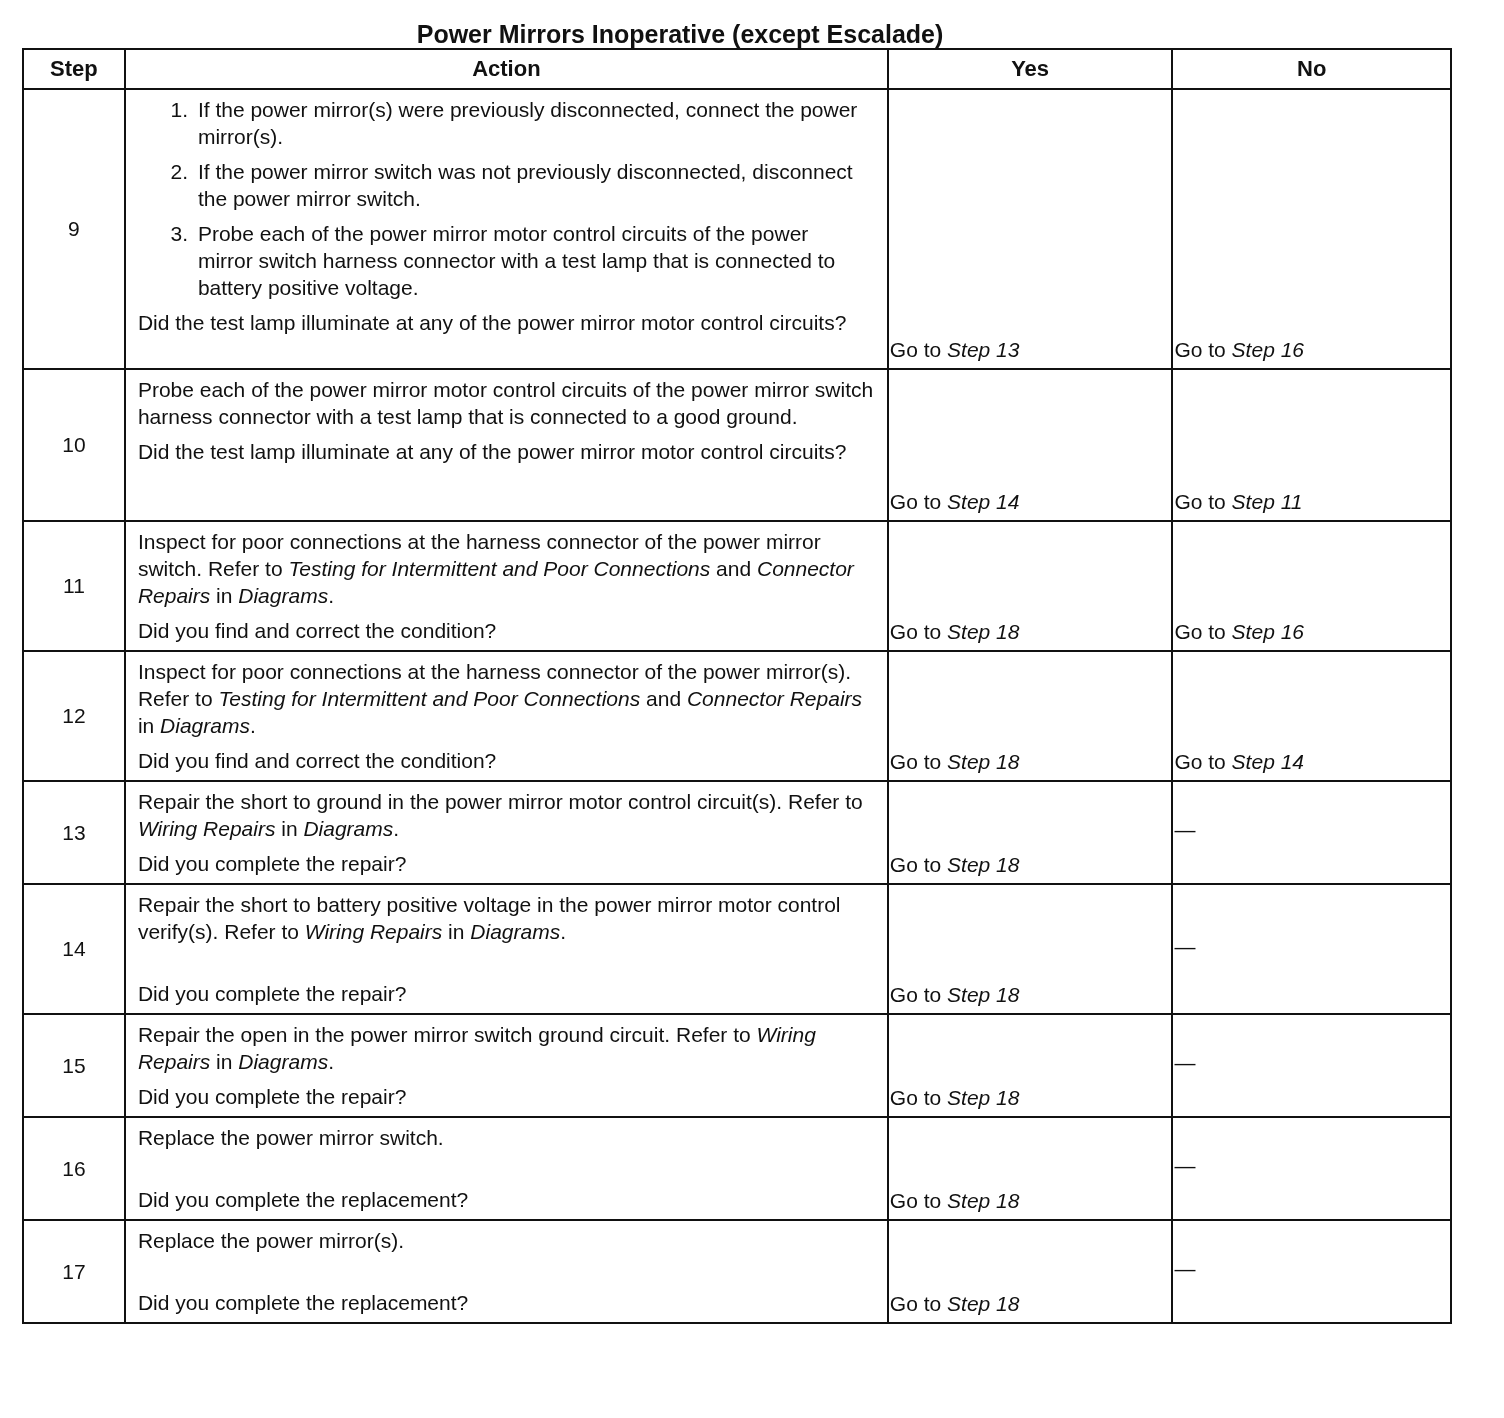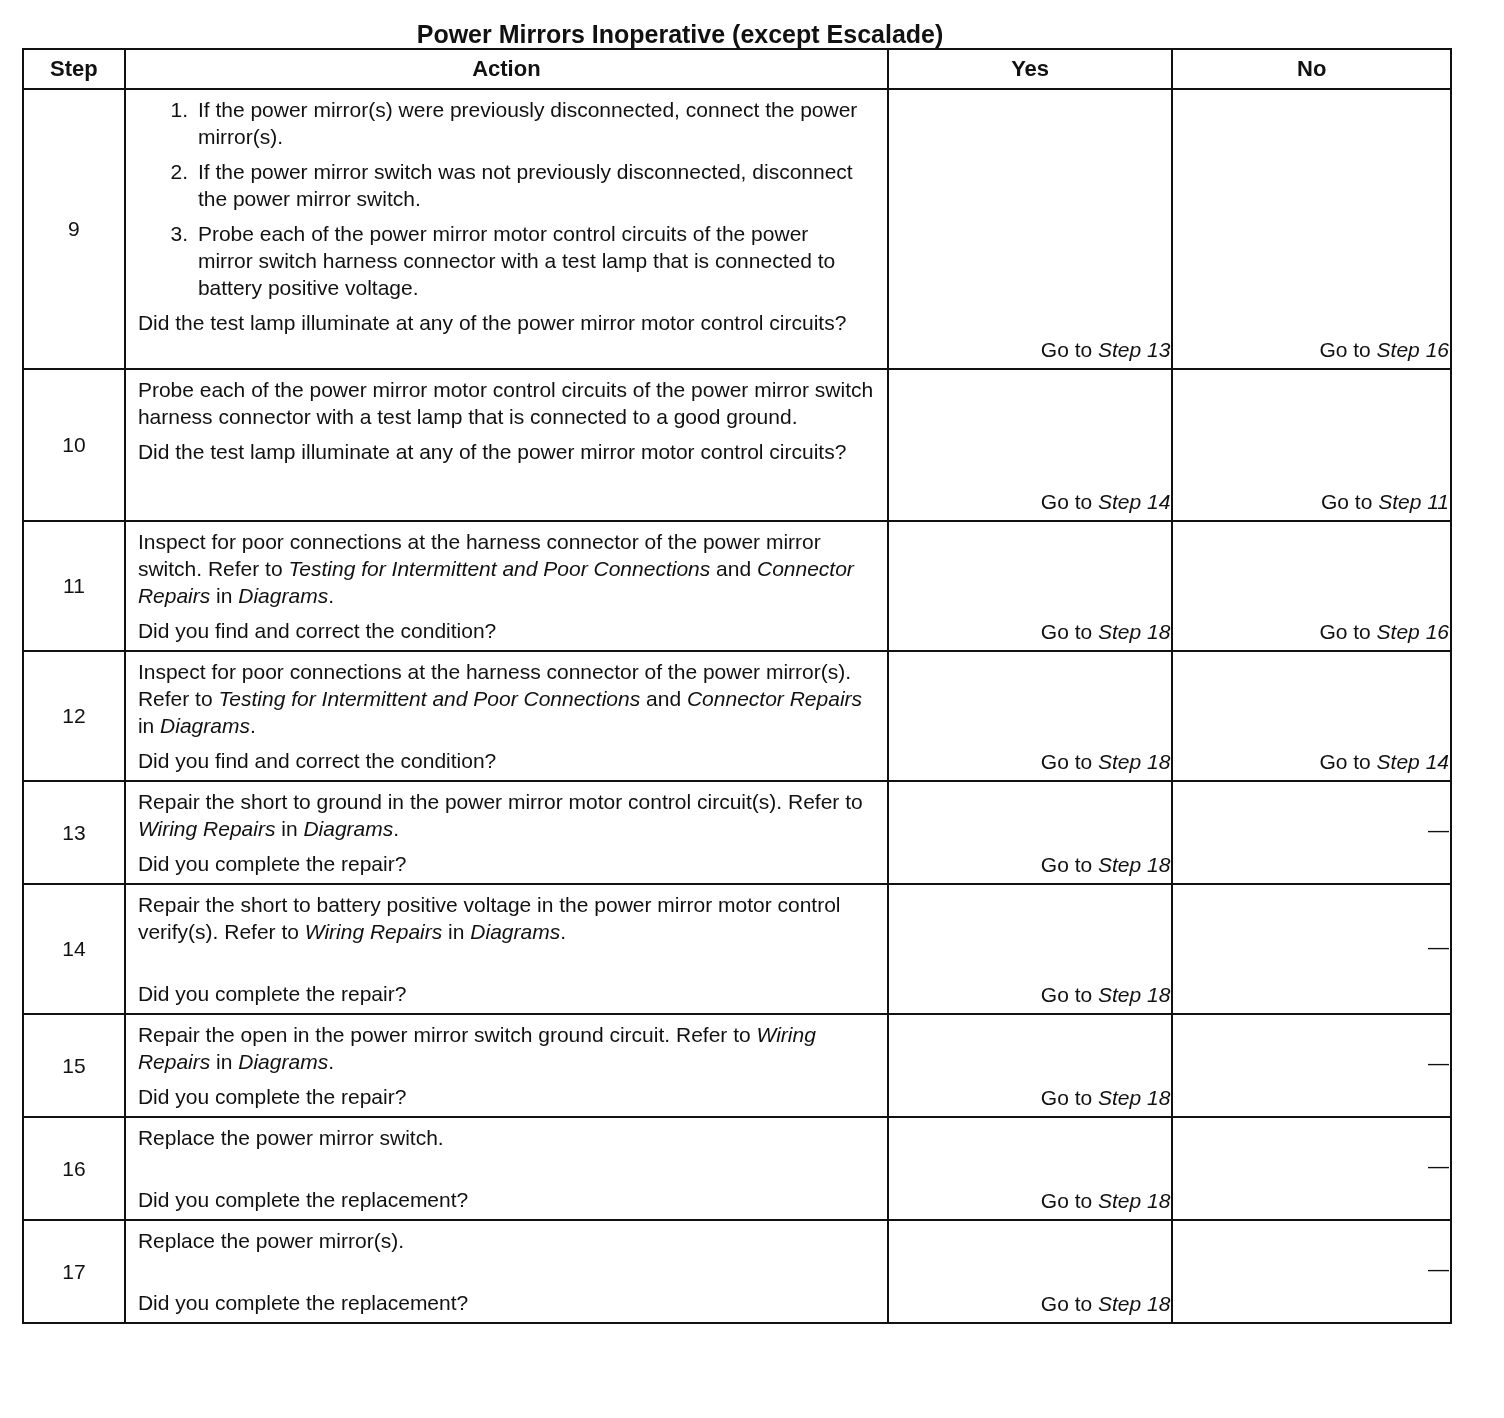--- a/index.html
+++ b/index.html
@@ -4,21 +4,21 @@
 <style>
   html, body { margin: 0; padding: 0; background: #fff; }
   body { width: 1504px; height: 1418px; position: relative; font-family: "Liberation Sans", sans-serif; color: #111; }
   .title { position: absolute; top: 20px; left: 0; width: 1360px; text-align: center; font-weight: bold; font-size: 25px; }
   table { position: absolute; top: 48px; left: 22px; width: 1430px; border-collapse: collapse; border-radius: 28px; }
   td, th { border: 2px solid #111; font-size: 21px; vertical-align: top; }
   th { height: 36px; font-weight: bold; vertical-align: middle; text-align: center; font-size: 22px; }
   col.c1 { width: 102px; } col.c2 { width: 764px; } col.c3 { width: 285px; } col.c4 { width: 279px; }
   td.step { text-align: center; vertical-align: middle; }
   td.action { padding: 6px 10px 6px 12px; line-height: 27px; }
-  td.yes, td.no { text-align: right; vertical-align: bottom; padding-bottom: 6px; }
+  td.yes, td.no { text-align: left; vertical-align: bottom; padding-bottom: 6px; }
   td.dash { vertical-align: middle; }
   ol { margin: 0 12px 4px 0; padding-left: 56px; }
   ol li { margin-bottom: 8px; padding-left: 4px; }
   .q { display: block; margin-top: 8px; }
   .p { display: block; }
   i { font-style: italic; }
 </style>
 </head>
 <body>
 

